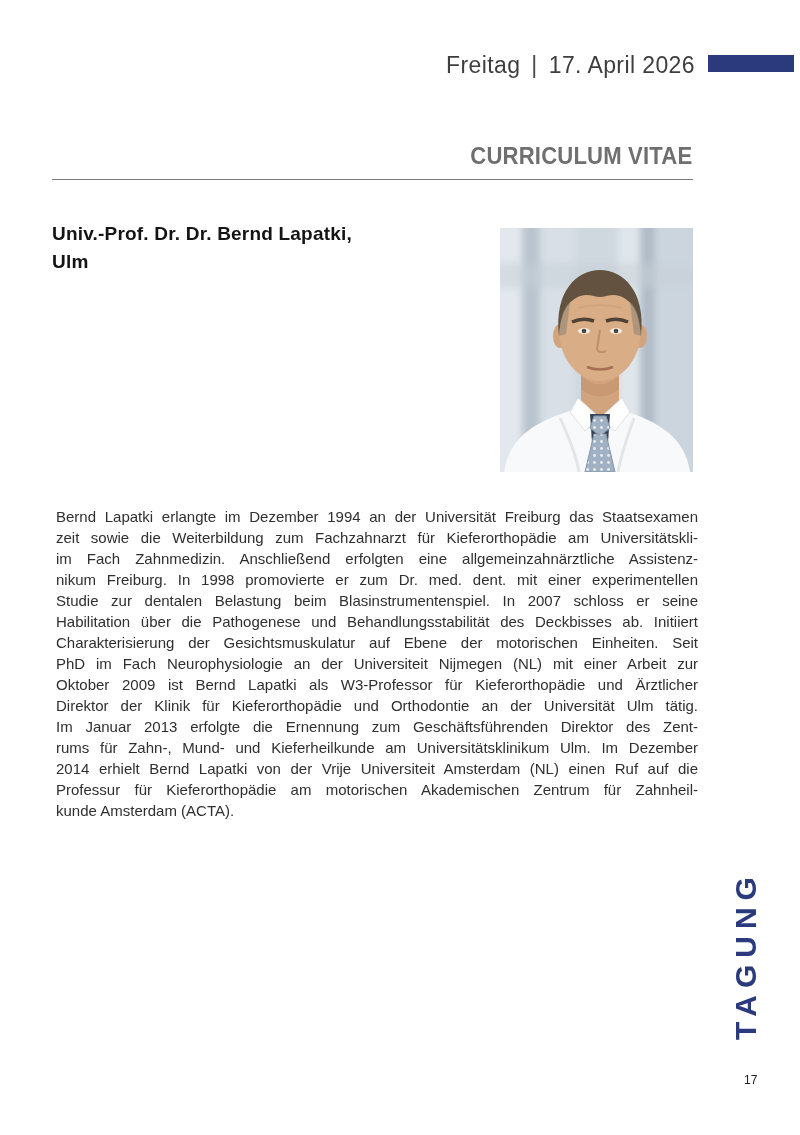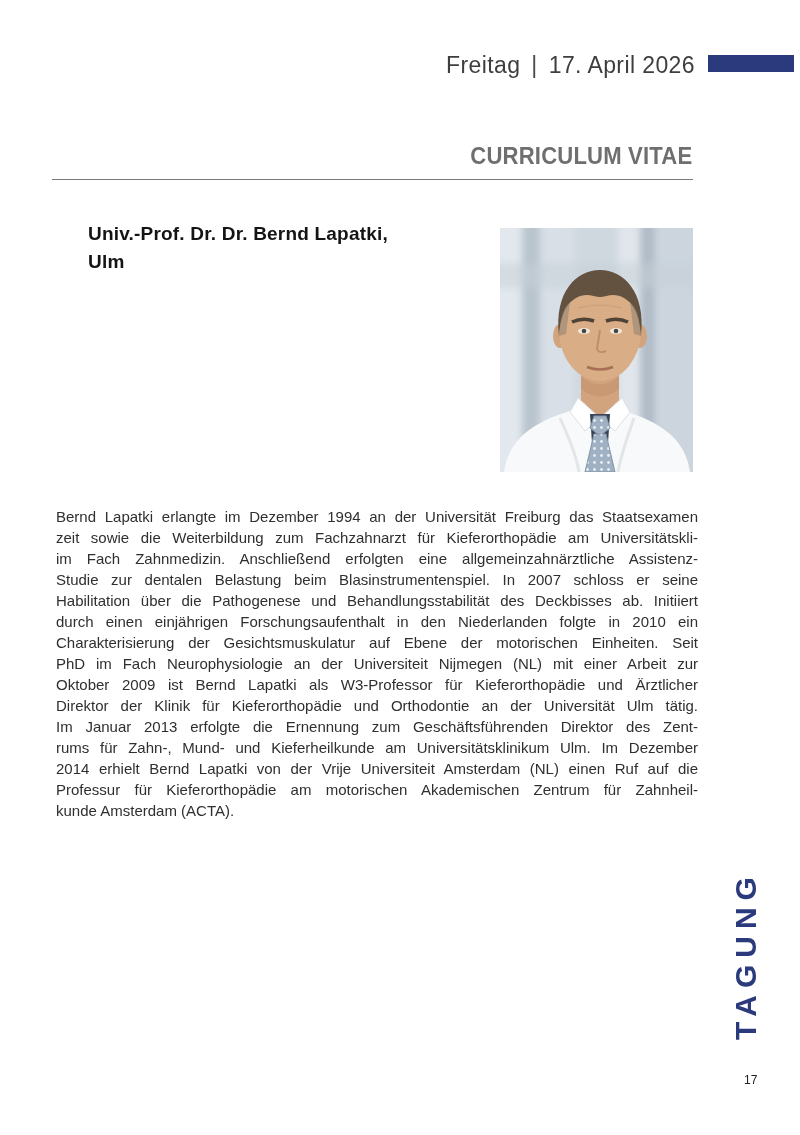--- a/index.html
+++ b/index.html
@@ -35,21 +35,21 @@
   }
   .rule {
     position:absolute; top:179px; left:52px;
     width:641px; height:1px; background:#7a7a7a;
   }
 
   
   .name {
     position:absolute; top:220px; left:52px;
     font-size:19px; line-height:28px; font-weight:bold;
-    color:#141414; letter-spacing:0.2px;margin-left:36px;
+    color:#141414; letter-spacing:0.2px;
   }
 
   
   .photo {
     position:absolute; top:228px; left:500px;
     width:193px; height:244px;
   }
   .photo svg { display:block; width:100%; height:100%; }
 
   
@@ -154,23 +154,23 @@
       <path d="M90,186 L110,186 L108,215 L92,215 Z" fill="#3a4254"></path>
       <path d="M94,188 L106,188 L110,200 L100,208 L90,200 Z" fill="url(#tiedots)" stroke="#8195a8" stroke-width="1"></path>
       <path d="M94,206 L106,206 L115,244 L85,244 Z" fill="url(#tiedots)" stroke="#8195a8" stroke-width="1"></path>
     </svg>
   </div>
 
   <div class="bio">
       <div class="bio-line">Bernd Lapatki erlangte im Dezember 1994 an der Universität Freiburg das Staatsexamen</div>
       <div class="bio-line">zeit sowie die Weiterbildung zum Fachzahnarzt für Kieferorthopädie am Universitätskli-</div>
       <div class="bio-line">im Fach Zahnmedizin. Anschließend erfolgten eine allgemeinzahnärztliche Assistenz-</div>
+      <div class="bio-line">nikum Freiburg. In 1998 promovierte er zum Dr. med. dent. mit einer experimentellen</div>
       <div class="bio-line">Studie zur dentalen Belastung beim Blasinstrumentenspiel. In 2007 schloss er seine</div>
       <div class="bio-line">Habilitation über die Pathogenese und Behandlungsstabilität des Deckbisses ab. Initiiert</div>
-      <div class="bio-line">durch einen einjährigen Forschungsaufenthalt in den Niederlanden folgte in 2010 ein</div>
       <div class="bio-line">Charakterisierung der Gesichtsmuskulatur auf Ebene der motorischen Einheiten. Seit</div>
       <div class="bio-line">PhD im Fach Neurophysiologie an der Universiteit Nijmegen (NL) mit einer Arbeit zur</div>
       <div class="bio-line">Oktober 2009 ist Bernd Lapatki als W3-Professor für Kieferorthopädie und Ärztlicher</div>
       <div class="bio-line">Direktor der Klinik für Kieferorthopädie und Orthodontie an der Universität Ulm tätig.</div>
       <div class="bio-line">Im Januar 2013 erfolgte die Ernennung zum Geschäftsführenden Direktor des Zent-</div>
       <div class="bio-line">rums für Zahn-, Mund- und Kieferheilkunde am Universitätsklinikum Ulm. Im Dezember</div>
       <div class="bio-line">2014 erhielt Bernd Lapatki von der Vrije Universiteit Amsterdam (NL) einen Ruf auf die</div>
       <div class="bio-line">Professur für Kieferorthopädie am motorischen Akademischen Zentrum für Zahnheil-</div>
       <div class="bio-line last">kunde Amsterdam (ACTA).</div>
     </div>

